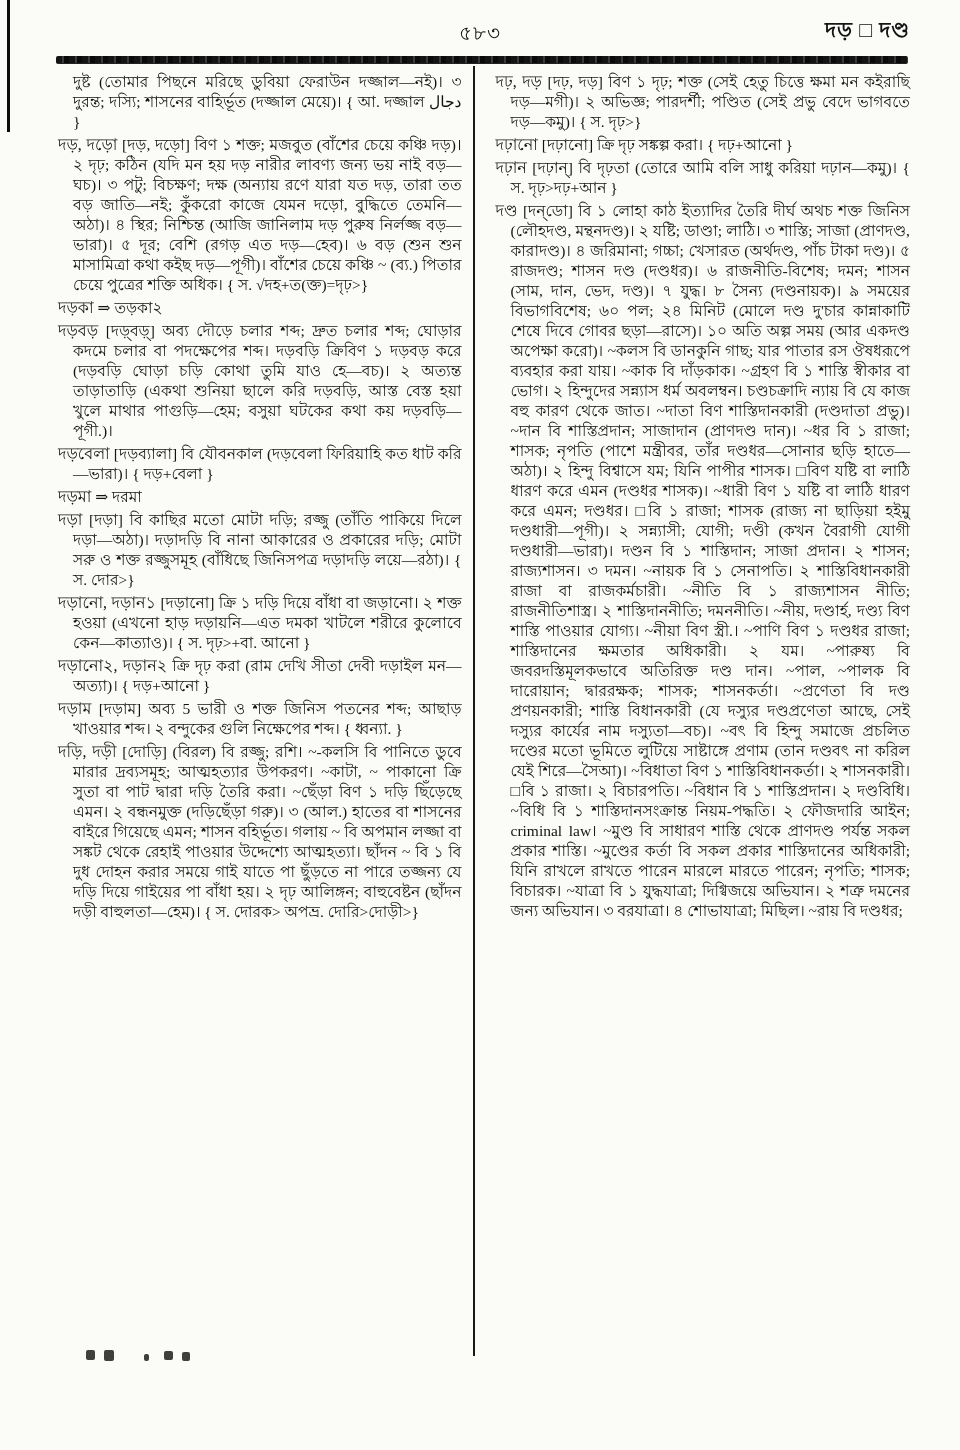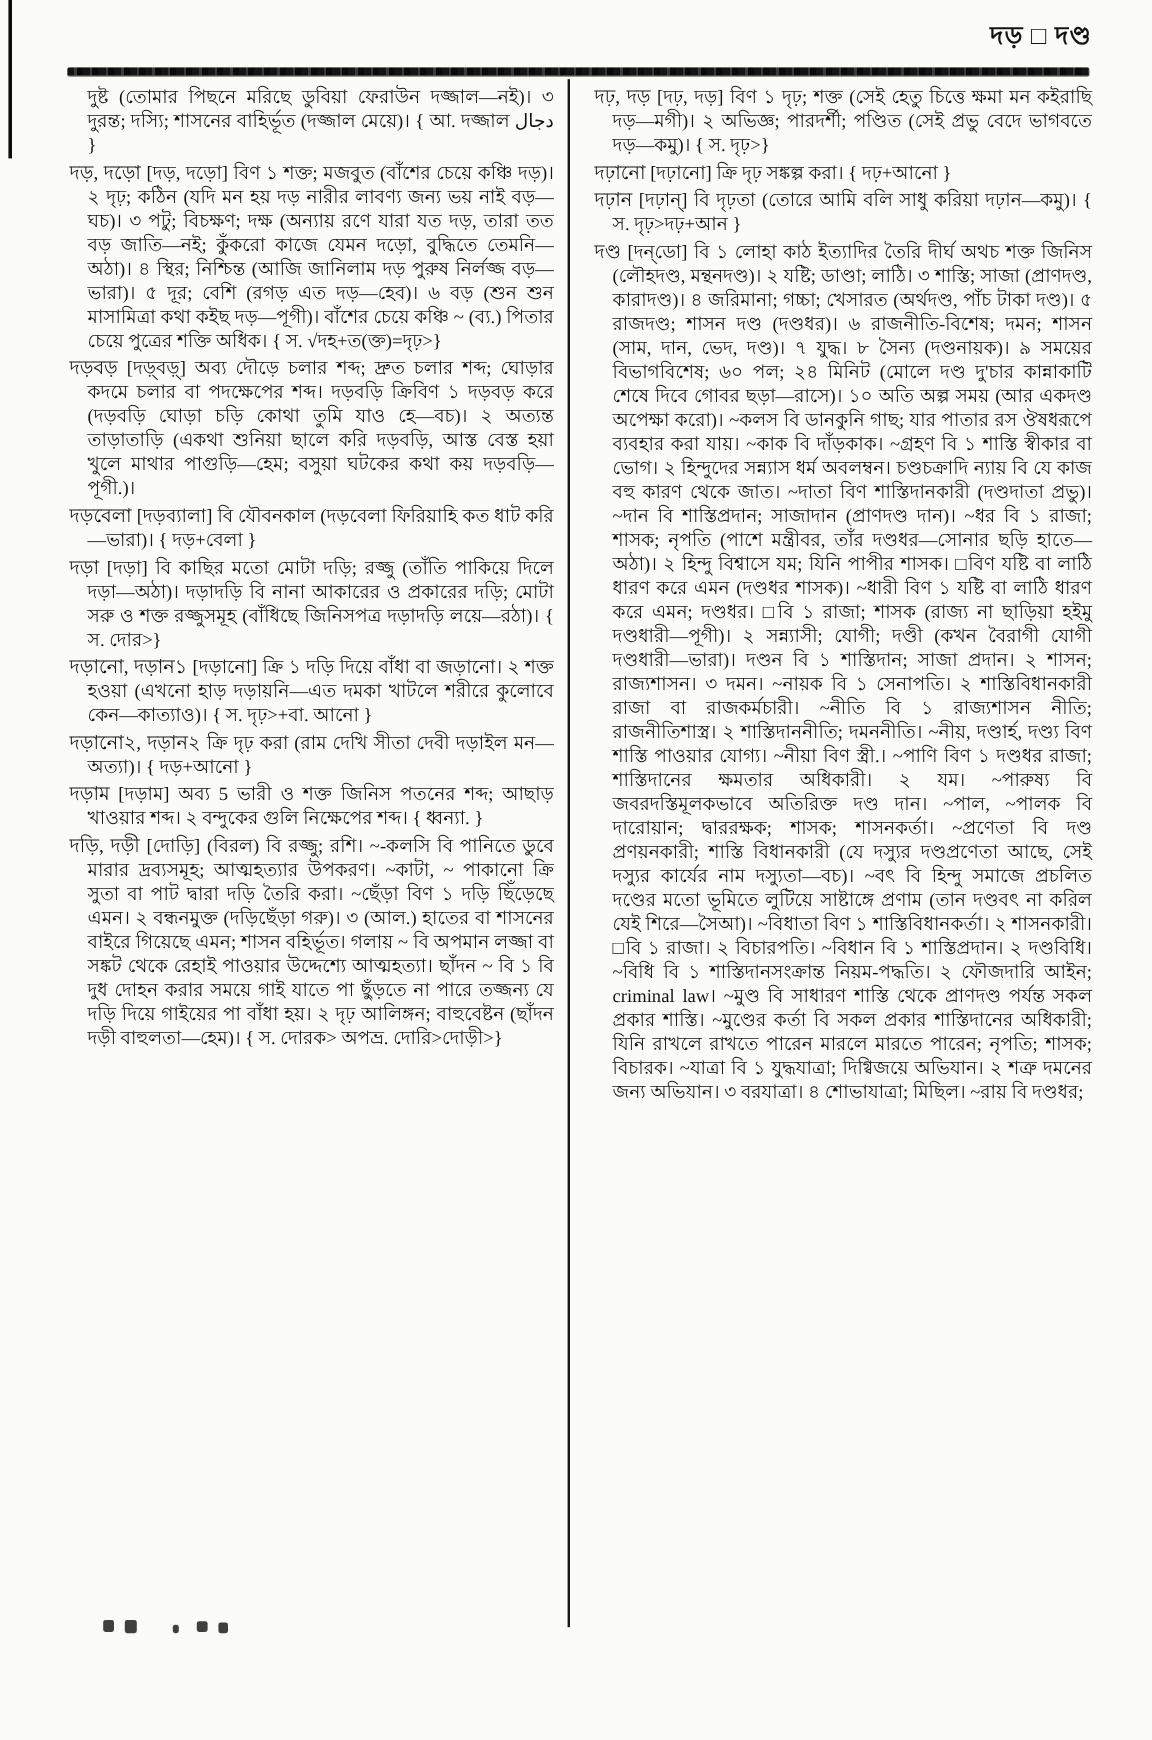--- a/index.html
+++ b/index.html
@@ -60,33 +60,36 @@
   .smudge i:nth-child(4){left:78px;top:3px;width:9px;height:9px;}
   .smudge i:nth-child(5){left:96px;top:4px;width:8px;height:9px;}
 </style>
 </head>
 <body>
 
 <div class="page">
 
   <div class="edge-artifact"></div>
 
+  <div class="page-number">৫৮৩</div>
   <div class="running-head">দড় □ দণ্ড</div>
 
   <div class="header-rule"></div>
   <div class="column-divider"></div>
 
   <div class="columns">
 
     <div class="col left">
       <p class="cont"><span>দুষ্ট (তোমার পিছনে মরিছে ডুবিয়া ফেরাউন দজ্জাল—নই)। ৩ দুরন্ত; দস্যি; শাসনের বাহির্ভূত (দজ্জাল মেয়ে)। { আ. দজ্জাল دجال }</span></p>
 
       <p class="entry"><b class="hw">দড়, দড়ো</b> <span>[দড়, দড়ো] বিণ ১ শক্ত; মজবুত (বাঁশের চেয়ে কঞ্চি দড়)। ২ দৃঢ়; কঠিন (যদি মন হয় দড় নারীর লাবণ্য জন্য ভয় নাই বড়—ঘচ)। ৩ পটু; বিচক্ষণ; দক্ষ (অন্যায় রণে যারা যত দড়, তারা তত বড় জাতি—নই; কুঁকরো কাজে যেমন দড়ো, বুদ্ধিতে তেমনি—অঠা)। ৪ স্থির; নিশ্চিন্ত (আজি জানিলাম দড় পুরুষ নির্লজ্জ বড়—ভারা)। ৫ দূর; বেশি (রগড় এত দড়—হেব)। ৬ বড় (শুন শুন মাসামিত্রা কথা কইছ দড়—পূগী)। বাঁশের চেয়ে কঞ্চি ~ (ব্য.) পিতার চেয়ে পুত্রের শক্তি অধিক। { স. √দহ+ত(ক্ত)=দৃঢ়&gt;}</span></p>
+      <p class="entry"><b class="hw">দড়কা</b> <span>⇒ তড়কা২</span></p>
       <p class="entry"><b class="hw">দড়বড়</b> <span>[দড়্‌বড়্‌] অব্য দৌড়ে চলার শব্দ; দ্রুত চলার শব্দ; ঘোড়ার কদমে চলার বা পদক্ষেপের শব্দ। দড়বড়ি ক্রিবিণ ১ দড়বড় করে (দড়বড়ি ঘোড়া চড়ি কোথা তুমি যাও হে—বচ)। ২ অত্যন্ত তাড়াতাড়ি (একথা শুনিয়া ছালে করি দড়বড়ি, আস্ত বেস্ত হয়া খুলে মাথার পাগুড়ি—হেম; বসুয়া ঘটকের কথা কয় দড়বড়ি—পূগী.)।</span></p>
       <p class="entry"><b class="hw">দড়বেলা</b> <span>[দড়ব্যালা] বি যৌবনকাল (দড়বেলা ফিরিয়াহি কত ধাট করি—ভারা)। { দড়+বেলা }</span></p>
+      <p class="entry"><b class="hw">দড়মা</b> <span>⇒ দরমা</span></p>
       <p class="entry"><b class="hw">দড়া</b> <span>[দড়া] বি কাছির মতো মোটা দড়ি; রজ্জু (তাঁতি পাকিয়ে দিলে দড়া—অঠা)। দড়াদড়ি বি নানা আকারের ও প্রকারের দড়ি; মোটা সরু ও শক্ত রজ্জুসমূহ (বাঁধিছে জিনিসপত্র দড়াদড়ি লয়ে—রঠা)। { স. দোর&gt;}</span></p>
       <p class="entry"><b class="hw">দড়ানো, দড়ান১</b> <span>[দড়ানো] ক্রি ১ দড়ি দিয়ে বাঁধা বা জড়ানো। ২ শক্ত হওয়া (এখনো হাড় দড়ায়নি—এত দমকা খাটলে শরীরে কুলোবে কেন—কাত্যাও)। { স. দৃঢ়&gt;+বা. আনো }</span></p>
       <p class="entry"><b class="hw">দড়ানো২, দড়ান২</b> <span>ক্রি দৃঢ় করা (রাম দেখি সীতা দেবী দড়াইল মন—অত্যা)। { দড়+আনো }</span></p>
       <p class="entry"><b class="hw">দড়াম</b> <span>[দড়াম] অব্য 5 ভারী ও শক্ত জিনিস পতনের শব্দ; আছাড় খাওয়ার শব্দ। ২ বন্দুকের গুলি নিক্ষেপের শব্দ। { ধ্বন্যা. }</span></p>
       <p class="entry"><b class="hw">দড়ি, দড়ী</b> <span>[দোড়ি] (বিরল) বি রজ্জু; রশি। ~-কলসি বি পানিতে ডুবে মারার দ্রব্যসমূহ; আত্মহত্যার উপকরণ। ~কাটা, ~ পাকানো ক্রি সুতা বা পাট দ্বারা দড়ি তৈরি করা। ~ছেঁড়া বিণ ১ দড়ি ছিঁড়েছে এমন। ২ বন্ধনমুক্ত (দড়িছেঁড়া গরু)। ৩ (আল.) হাতের বা শাসনের বাইরে গিয়েছে এমন; শাসন বহির্ভূত। গলায় ~ বি অপমান লজ্জা বা সঙ্কট থেকে রেহাই পাওয়ার উদ্দেশ্যে আত্মহত্যা। ছাঁদন ~ বি ১ বি দুধ দোহন করার সময়ে গাই যাতে পা ছুঁড়তে না পারে তজ্জন্য যে দড়ি দিয়ে গাইয়ের পা বাঁধা হয়। ২ দৃঢ় আলিঙ্গন; বাহুবেষ্টন (ছাঁদন দড়ী বাহুলতা—হেম)। { স. দোরক&gt; অপভ্র. দোরি&gt;দোড়ী&gt;}</span></p>
     </div>
 
     <div class="col right">
       <p class="entry"><b class="hw">দঢ়, দড়</b> <span>[দঢ়, দড়] বিণ ১ দৃঢ়; শক্ত (সেই হেতু চিত্তে ক্ষমা মন কইরাছি দড়—মগী)। ২ অভিজ্ঞ; পারদর্শী; পণ্ডিত (সেই প্রভু বেদে ভাগবতে দড়—কমু)। { স. দৃঢ়&gt;}</span></p>
       <p class="entry"><b class="hw">দঢ়ানো</b> <span>[দঢ়ানো] ক্রি দৃঢ় সঙ্কল্প করা। { দঢ়+আনো }</span></p>

